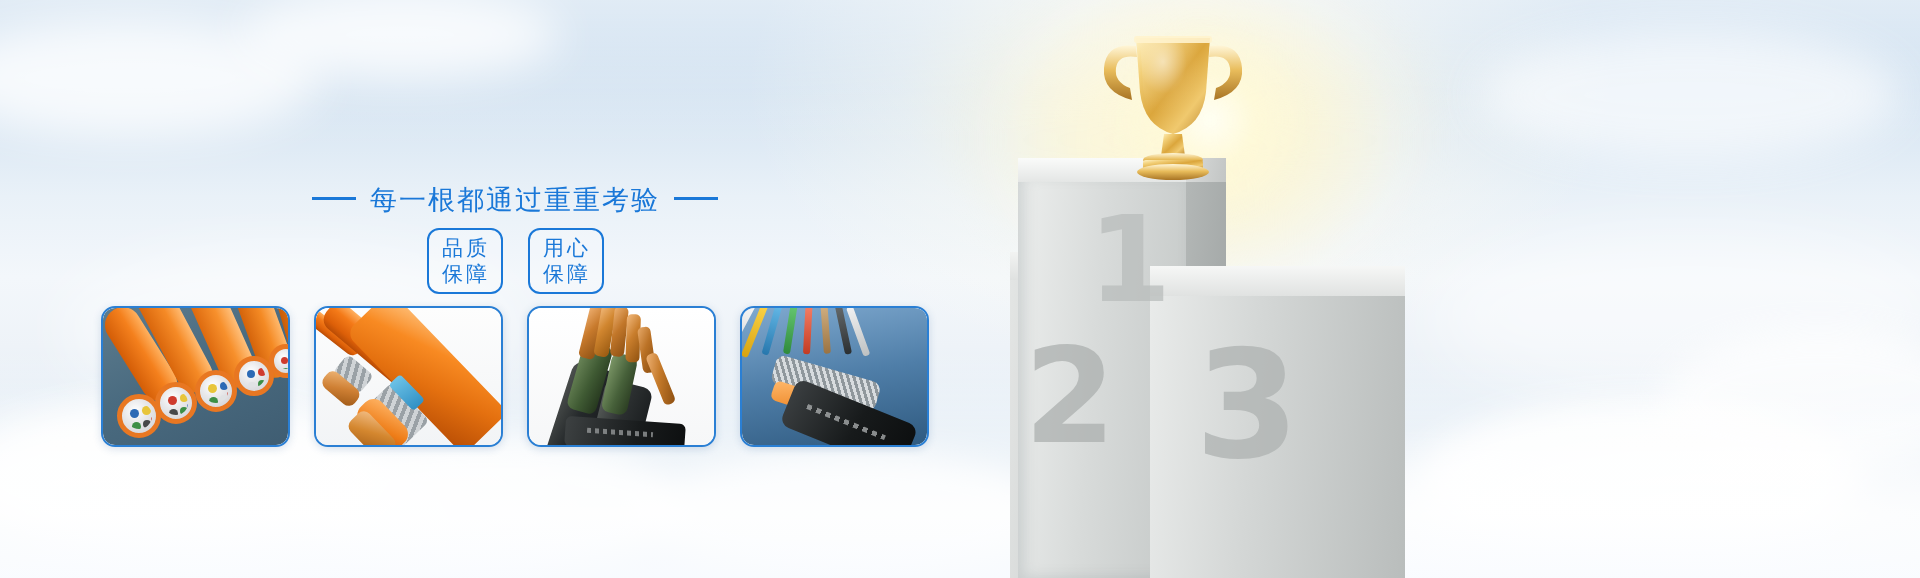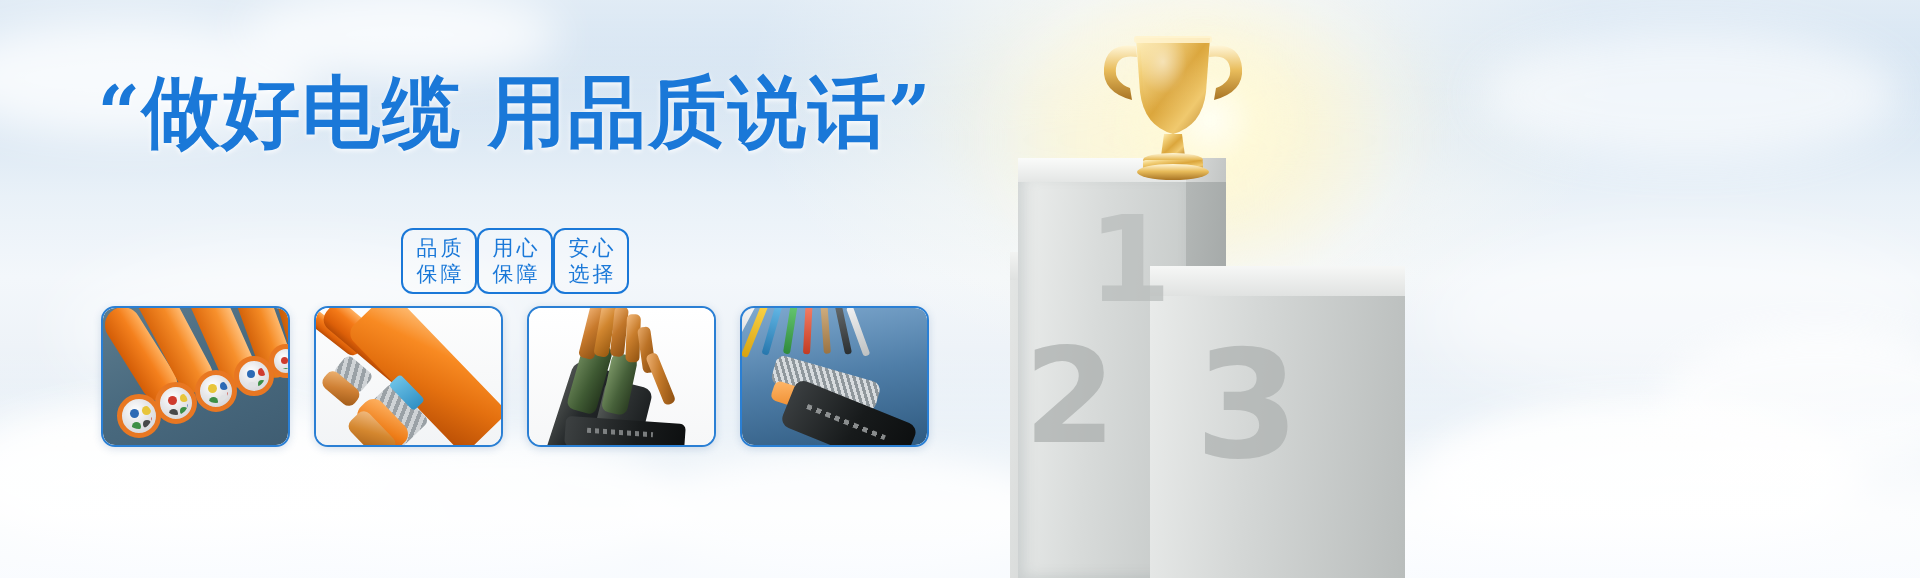--- a/index.html
+++ b/index.html
@@ -56,21 +56,21 @@
     position:absolute;left:0;top:182px;width:1030px;text-align:center;
     font-size:27px;line-height:36px;font-weight:500;letter-spacing:2px;
     color:#1a78d8;white-space:nowrap;
   }
   .subline .dash{display:inline-block;width:44px;height:3px;background:#1a78d8;
     vertical-align:middle;margin:0 14px 6px;}
 
   
   .badges{
     position:absolute;left:0;top:228px;width:1030px;
-    display:flex;justify-content:center;
+    display:flex;justify-content:center;gap:25px;
   }
   .badge{
     width:72px;height:62px;border:2px solid #1a78d8;border-radius:12px;
     display:flex;flex-direction:column;align-items:center;justify-content:center;
     color:#1a78d8;font-size:21px;line-height:26px;letter-spacing:3px;
     background:rgba(255,255,255,0.18);
     text-indent:3px;
   }
   .badge span{display:block;white-space:nowrap;}
 
@@ -223,37 +223,33 @@
         <rect x="65" y="130" width="60" height="10" rx="3" fill="url(#gold)"></rect>
         <ellipse cx="95" cy="142" rx="36" ry="8" fill="url(#gold2)"></ellipse>
 
         <rect x="56" y="6" width="78" height="7" rx="3" fill="#fff3cd" opacity="0.9"></rect>
       </svg>
     </div>
   </div>
 
   <div class="textwrap">
 
-    <div class="headline">
-      <span class="q">“</span><span>做好电缆</span><span class="gap"></span><span>用品质说话</span><span class="q">”</span>
+
+    <div class="subline">
+      <span class="dash"></span><span>每一根都通过重重考验</span><span class="dash"></span>
     </div>
-
 
     <div class="badges">
       <div class="badge">
         <span>品质</span>
         <span>保障</span>
       </div>
       <div class="badge">
         <span>用心</span>
         <span>保障</span>
-      </div>
-      <div class="badge">
-        <span>安心</span>
-        <span>选择</span>
       </div>
     </div>
 
     <div class="cards">
 
       <div class="card">
         <div class="inner">
           <div class="c1bg"></div>
           <div class="cable1" style="left:-14px;top:28px;width:104px;height:36px;transform:rotate(58deg);
                background:linear-gradient(180deg,#ffb15f 0%,#f4801d 40%,#d35d07 100%);"></div>

